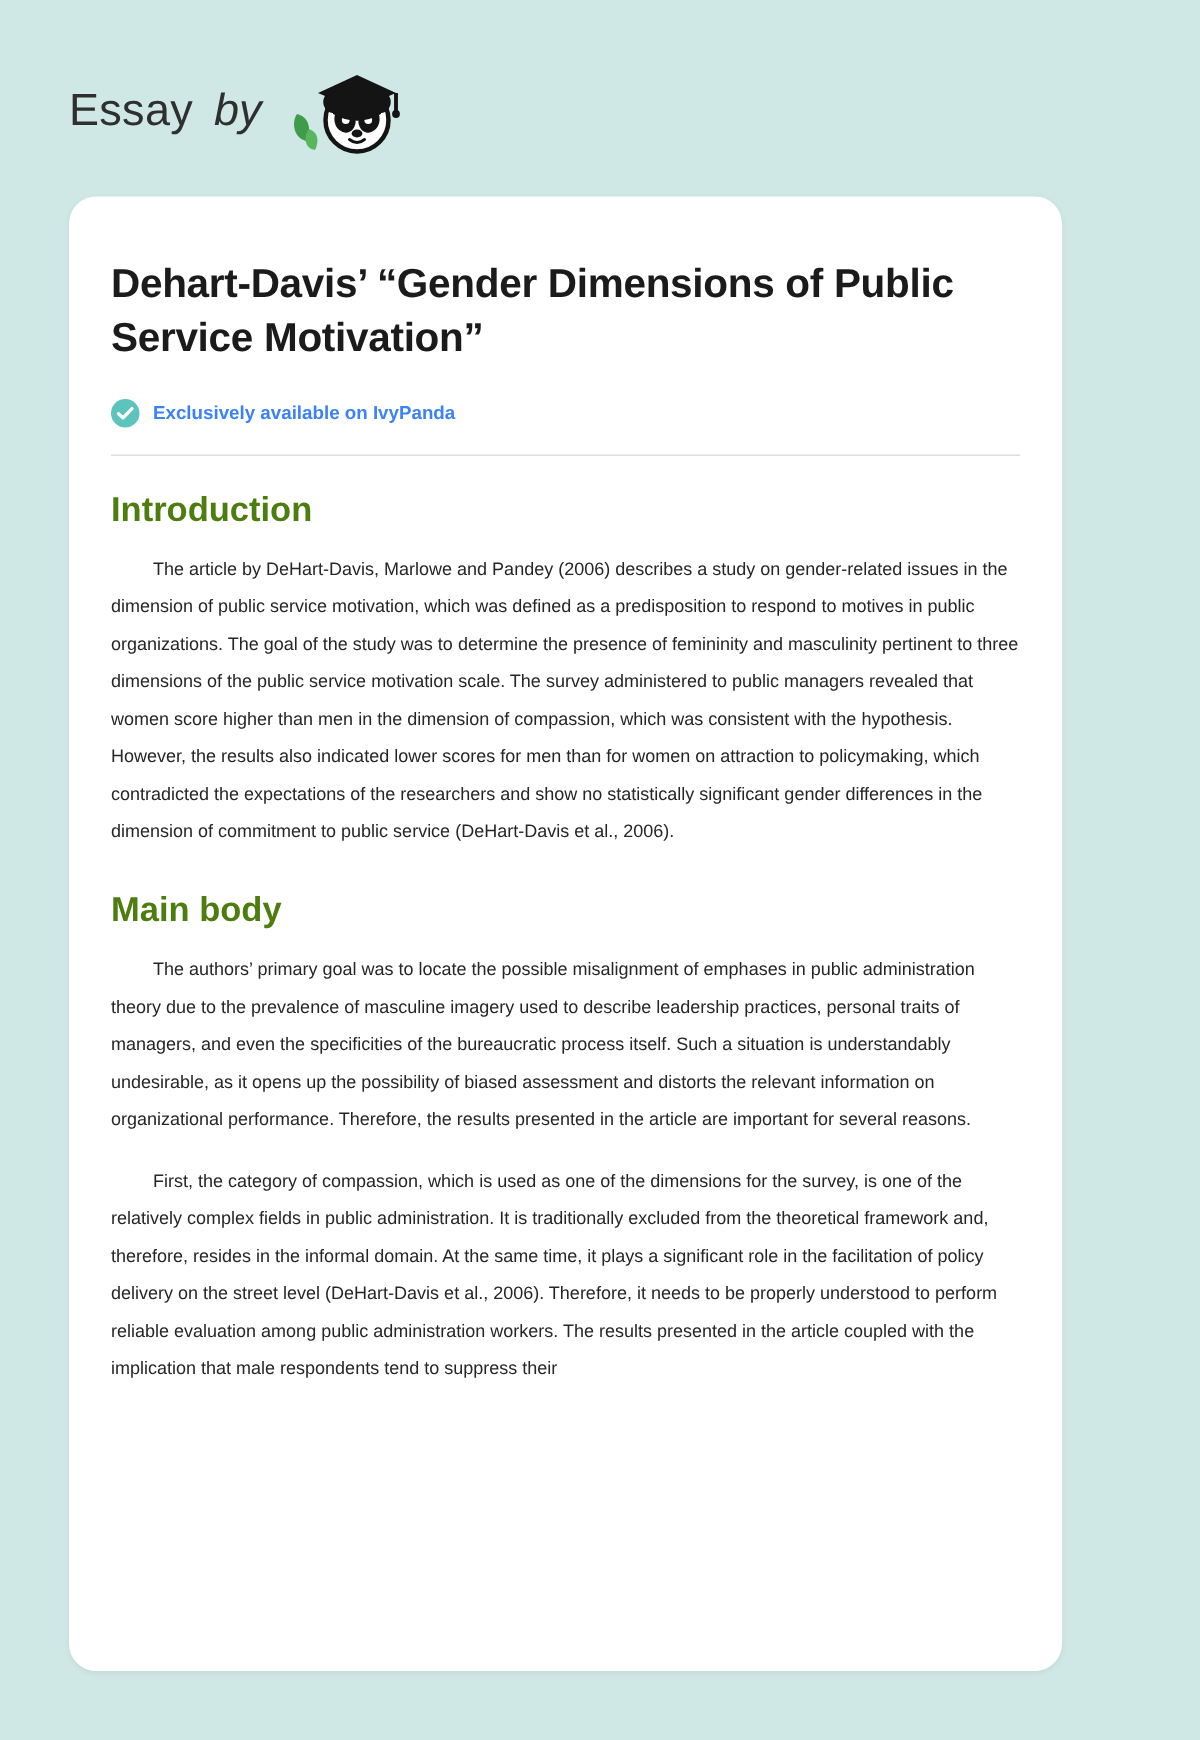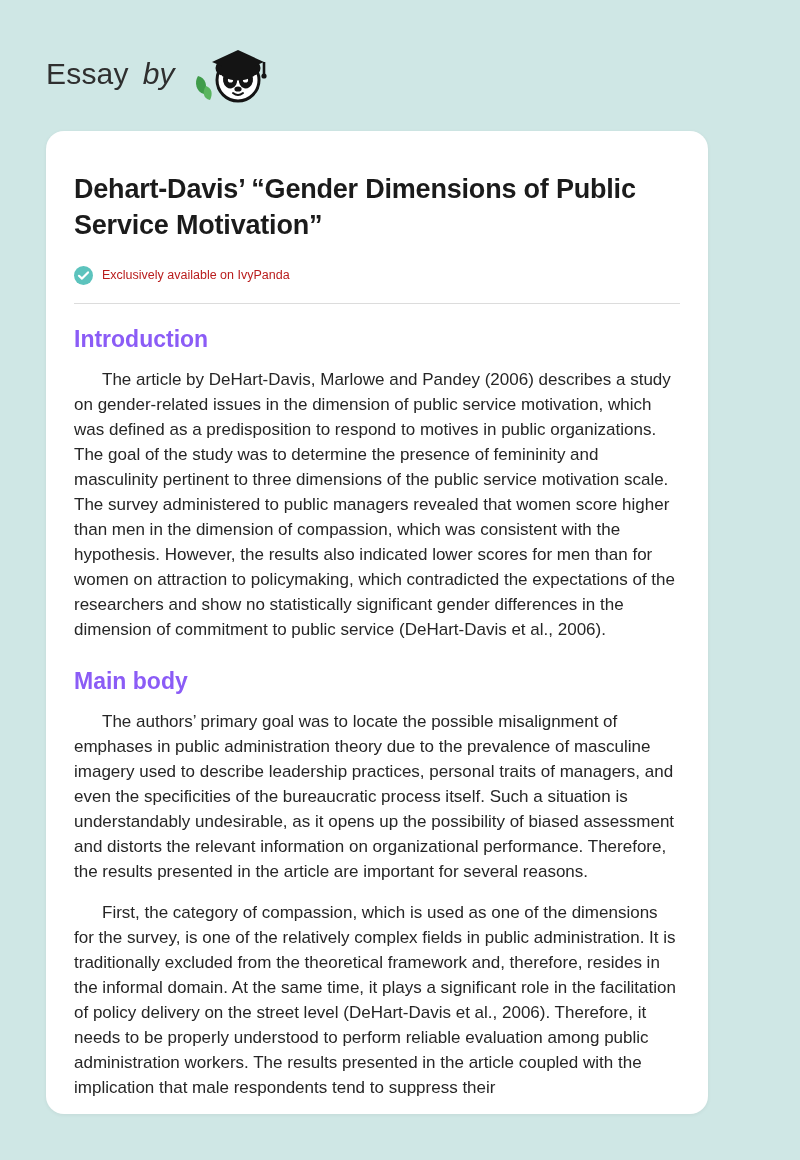--- a/index.html
+++ b/index.html
@@ -97,37 +97,37 @@
     border-radius: 50%;
     background: #5cc3bd;
     display: inline-flex;
     align-items: center;
     justify-content: center;
     flex: none;
   }
   .check-badge svg { display:block; }
   .exclusive-text {
     font-size: 12.5px;
-    font-weight: normal;
-    color: #b91c1c;
+    font-weight: bold;
+    color: #3b82f6;
   }
   .rule {
     border: none;
     border-top: 1px solid #dcdcdc;
     margin: 0 0 22px 0;
   }
   h2.section {
     font-size: 23px;
-    color: #8b5cf6;
+    color: #4d7c0f;
     margin: 0 0 14px 0;
     font-weight: bold;
   }
   h2.section.second { margin-top: 26px; }
   p.body {
-    font-size: 17px;
+    font-size: 12px;
     line-height: 25px;
     color: #262626;
     margin: 0 0 16px 0;
     text-indent: 28px;
     text-align: left;
   }
   p.body.last { margin-bottom: 0; }
 </style>
 </head>
 <body>

